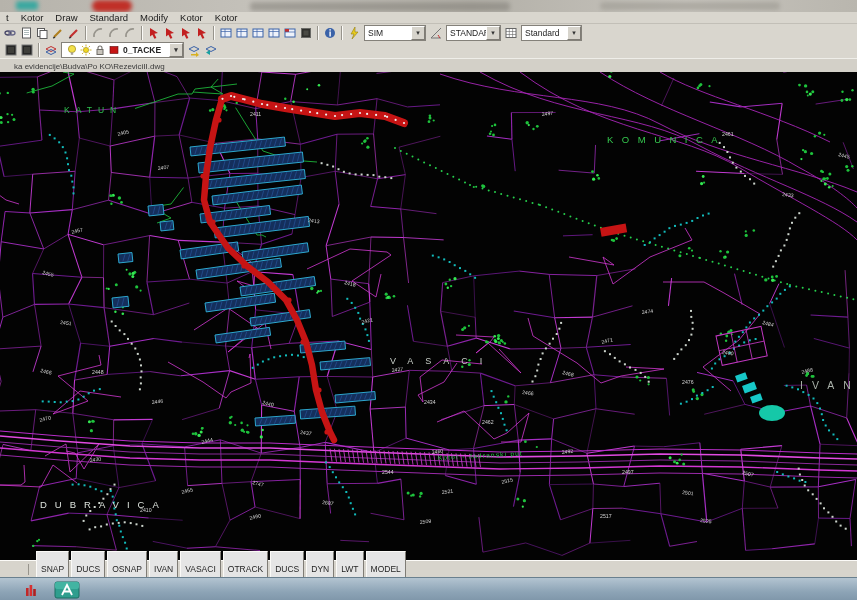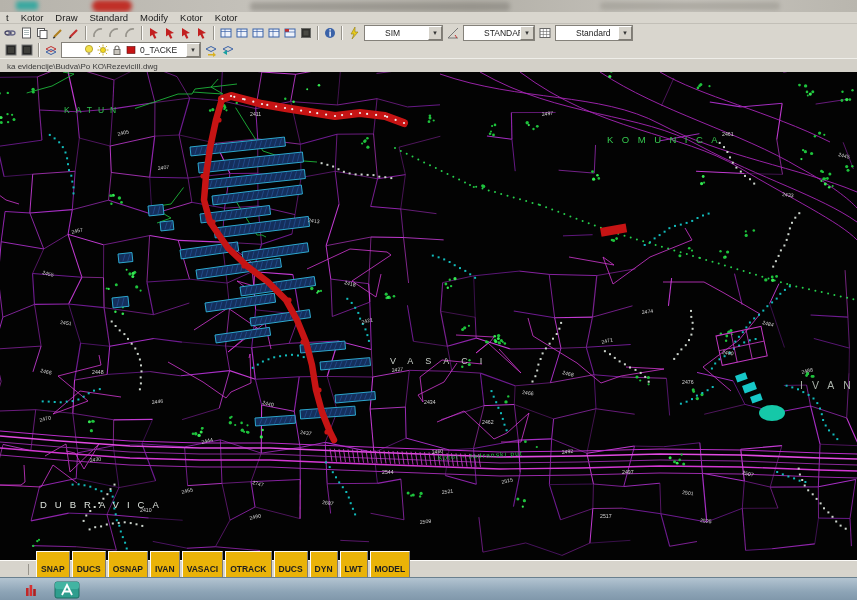--- a/index.html
+++ b/index.html
@@ -9,43 +9,43 @@
   .crop-band{position:absolute;top:0;left:0;width:857px;height:12px;
              background:linear-gradient(90deg,#b6b3ab,#c4c1ba 30%,#b3b0a8 55%,#c6c3bc 80%,#b9b6ae);}
   .blob{position:absolute;filter:blur(2px);}
   
   .menubar{position:absolute;top:12px;left:0;width:857px;height:11px;display:flex;align-items:center;
            background:#d9d6ce;border-bottom:1px solid #c2bfb7;}
   .menu-item{font-size:9.5px;line-height:11px;padding:0 6px;color:#1a1a1a;white-space:nowrap;}
   
   .toolbar{position:absolute;left:0;width:857px;display:flex;align-items:center;background:#d9d6ce;}
   .tb1{top:24px;height:17px;border-bottom:1px solid #cac7bf;}
-  .tb2{top:41px;height:17px;border-bottom:1px solid #f97316;}
+  .tb2{top:41px;height:17px;border-bottom:1px solid #f97316;font-weight:bold;}
   .tbi{width:16px;height:15px;display:inline-flex;align-items:center;justify-content:center;flex:0 0 auto;}
   .tsep{width:0;height:14px;border-left:1px solid #97948c;border-right:1px solid #fbfaf7;margin:0 3px;flex:0 0 auto;}
   .combo{height:14px;background:#fff;border:1px solid #84817a;display:inline-flex;align-items:center;
-         font-size:8.5px;color:#222;padding-left:20px;margin:0 2px;flex:0 0 auto;overflow:hidden;}
+         font-size:8.5px;color:#222;padding-left:3px;margin:0 2px;flex:0 0 auto;overflow:hidden;}
   .combo .val{white-space:nowrap;overflow:hidden;flex:1;}
   .combo .arrow{margin-left:auto;width:12px;height:12px;background:#d7d4cc;
                 border:1px solid;border-color:#fff #7f7c75 #7f7c75 #fff;
                 font-size:7px;display:flex;align-items:center;justify-content:center;color:#333;flex:0 0 auto;}
   .lstate{display:inline-flex;align-items:center;}
   
   .doc-title{position:absolute;top:58px;left:0;width:857px;height:14px;background:#d3d0c8;
              border-top:1px solid #efeee9;border-bottom:1px solid #6d6a64;
              display:flex;align-items:center;}
-  .doc-title span{font-size:8px;color:#3a3a3a;padding-left:7px;white-space:nowrap;}
+  .doc-title span{font-size:8px;color:#3a3a3a;padding-left:14px;white-space:nowrap;}
   
   .canvas-wrap{position:absolute;top:72px;left:0;width:857px;height:488px;background:#030303;}
   
   .statusbar{position:absolute;top:560px;left:0;width:857px;height:17px;background:#d7d4cc;
              border-top:1px solid #fcfbf8;display:flex;align-items:center;}
   .coord-stub{width:26px;height:11px;margin-left:2px;border-right:1px solid #97948c;}
-  .sb{border:1px solid;border-color:#fbfaf7 #7f7c75 #7f7c75 #fbfaf7;background:#eab308;
-      font-size:8.5px;line-height:11px;padding:12px 4px;margin:0 1px;color:#1f1f1f;white-space:nowrap;font-weight:bold;}
+  .sb{border:1px solid;border-color:#fbfaf7 #7f7c75 #7f7c75 #fbfaf7;background:#e5e5e5;
+      font-size:8.5px;line-height:11px;padding:12px 4px;margin:0 1px;color:#1f1f1f;white-space:nowrap;}
   
   .taskbar{position:absolute;top:577px;left:0;width:857px;height:23px;
            background:linear-gradient(180deg,#b3c4d1,#8da4b6 60%,#7e96a9);border-top:1px solid #69808f;}
   .task-icon{position:absolute;top:2px;width:30px;height:19px;display:flex;align-items:center;justify-content:center;}
 </style>
 </head>
 <body>
 
 <div class="screen">
 

